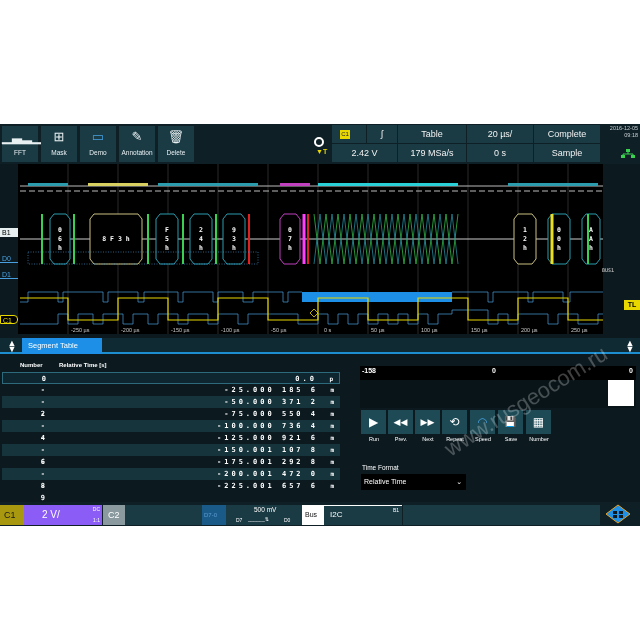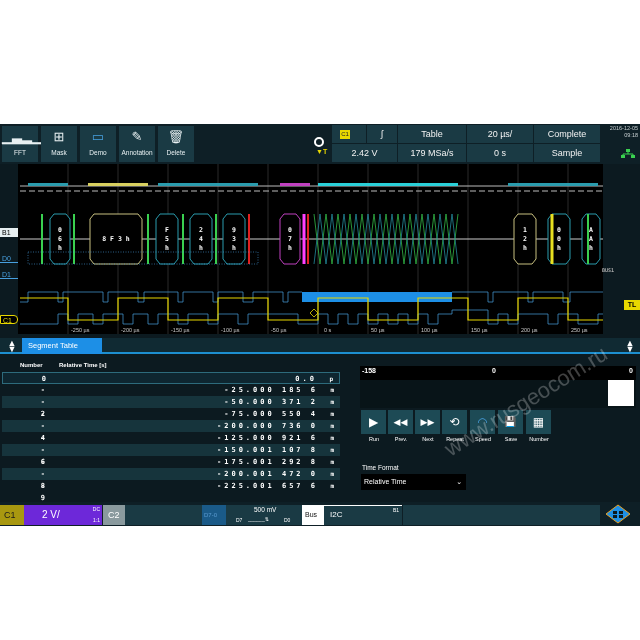--- a/index.html
+++ b/index.html
@@ -269,21 +269,21 @@
         <span class="val">-50.000 371 2</span>
         <span class="unit">m</span>
       </div>
     <div class="row" style="top:52px">
         <span class="num">- 3</span>
         <span class="val">-75.000 550 4</span>
         <span class="unit">m</span>
       </div>
     <div class="row alt" style="top:64px">
         <span class="num">- 4</span>
-        <span class="val">-200.000 736 0</span>
+        <span class="val">-100.000 736 4</span>
         <span class="unit">m</span>
       </div>
     <div class="row" style="top:76px">
         <span class="num">- 5</span>
         <span class="val">-125.000 921 6</span>
         <span class="unit">m</span>
       </div>
     <div class="row alt" style="top:88px">
         <span class="num">- 6</span>
         <span class="val">-150.001 107 8</span>
@@ -331,21 +331,21 @@
   <span class="ctrl-lbl" style="left:524px">Number</span>
 
   <span id="tf-label">Time Format</span>
   <div id="tf-select">
     <span>Relative Time</span>
     <span id="tf-chev">⌄</span>
   </div>
 
   <div id="status">
     <div class="sb" style="left:0;width:24px;background:#a89810;font-size:9px;line-height:20px;padding-left:4px;color:#1a1a1a">C1</div>
-    <div class="sb" style="left:24px;width:78px;background:#6d28d9">
+    <div class="sb" style="left:24px;width:78px;background:#8b5cf6">
       <span style="position:absolute;left:18px;top:4px;font-size:10px">2 V/</span>
       <span style="position:absolute;right:2px;top:1px;font-size:5px">DC</span>
       <span style="position:absolute;right:2px;top:12px;font-size:5px">1:1</span>
     </div>
     <div class="sb" style="left:103px;width:36px;background:#8a9a9e;font-size:9px;line-height:20px;padding-left:5px">C2</div>
     <div class="sb" style="left:125px;width:77px;background:#1a3a44"></div>
     <div class="sb" style="left:202px;width:24px;background:#1a5a88;font-size:6px;line-height:20px;padding-left:2px;color:#5a9ad0">D7-0</div>
     <div class="sb" style="left:226px;width:76px;background:#1a3a44">
       <span style="position:absolute;left:28px;top:1px;font-size:6.5px">500 mV</span>
       <span style="position:absolute;left:10px;top:12px;font-size:5px">D7</span>

